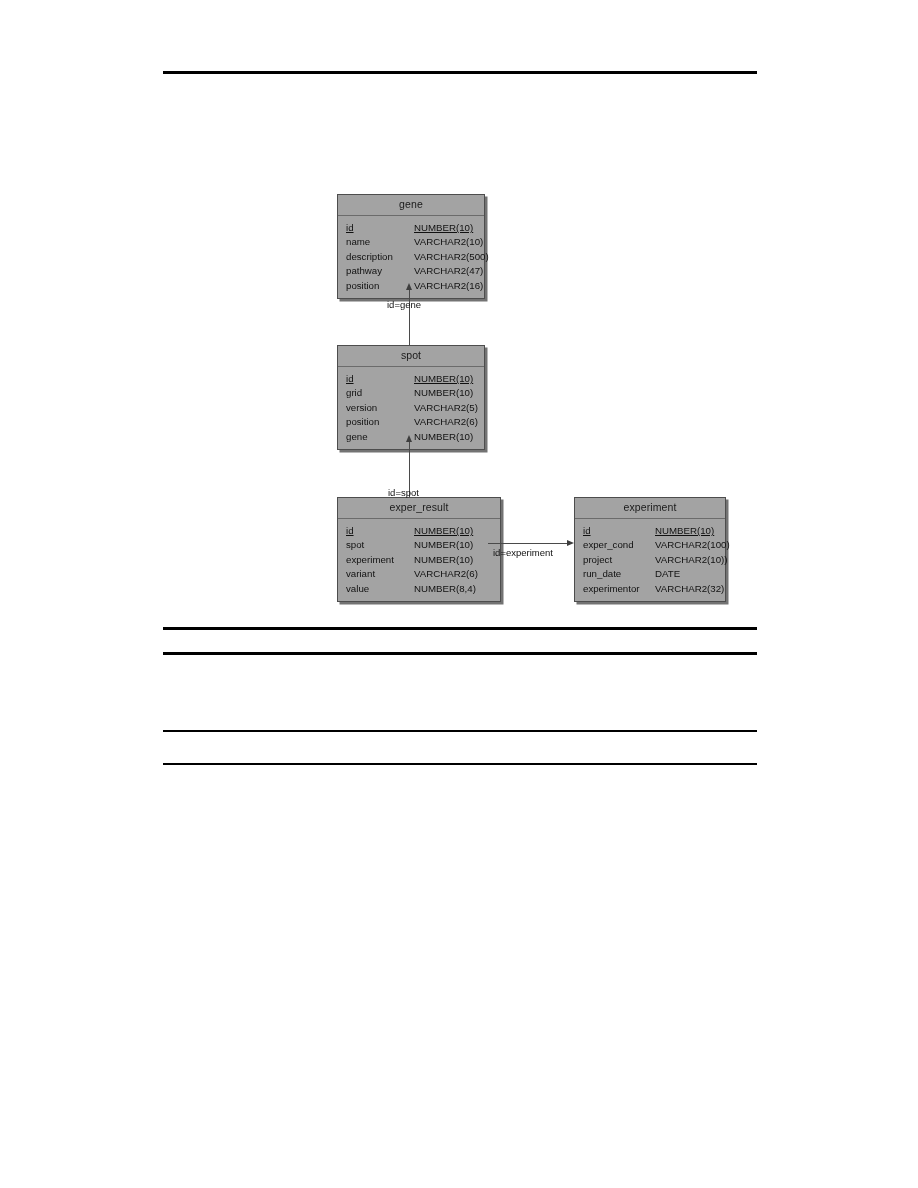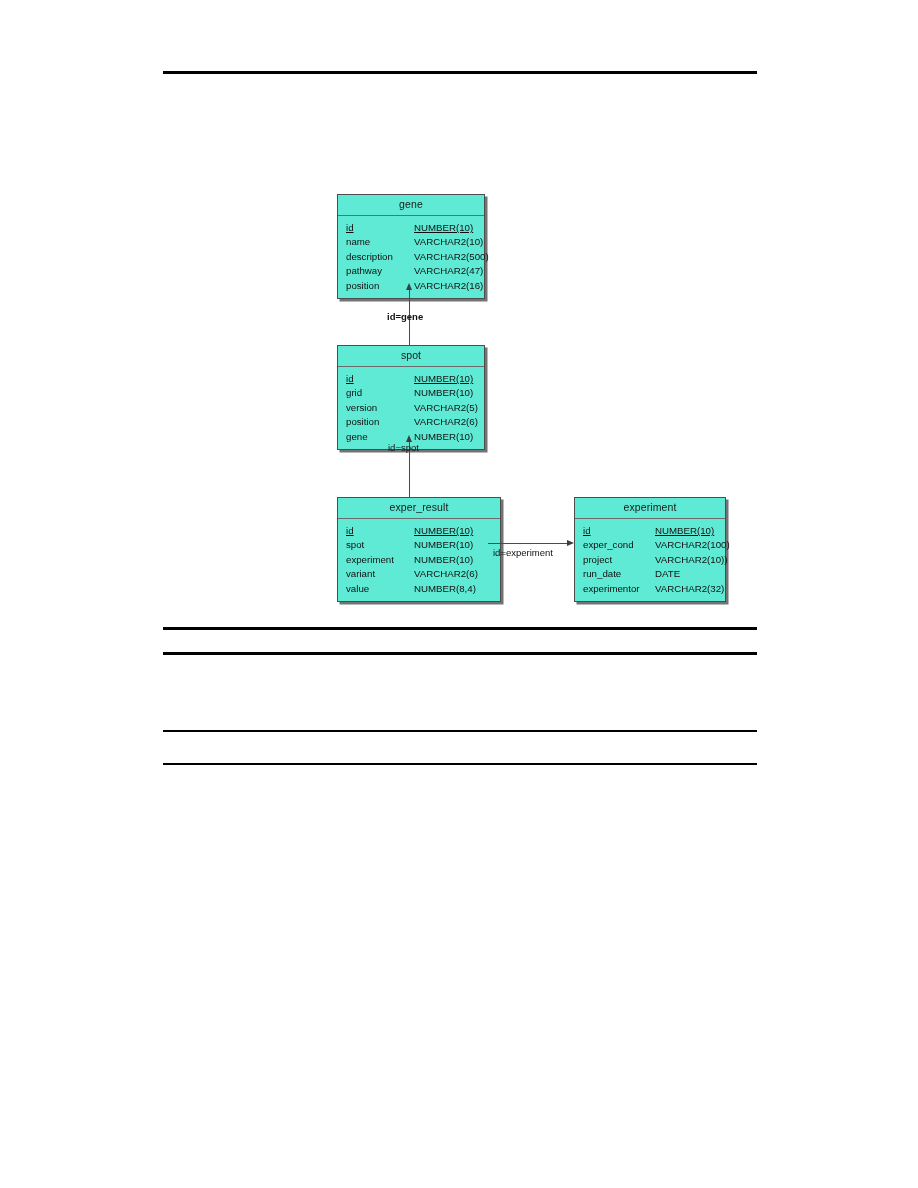--- a/index.html
+++ b/index.html
@@ -13,21 +13,21 @@
   
   .rule{position:absolute;background:#000;}
   .rule.thick{height:3px;}
   .rule.thin{height:1.6px;}
 
   
   .erd{position:absolute;left:0;top:0;width:918px;height:620px;}
 
   .entity{
     position:absolute;
-    background:#5eead4;
+    background:#a3a3a3;
     border:1px solid #4d4d4d;
     box-shadow:2.5px 2.5px 0 0 #737373;
     box-sizing:border-box;
   }
   .entity .ename{
     text-align:center;
     font-size:10.5px;
     line-height:15px;
     padding:2px 0 3px 0;
     border-bottom:1px solid #6b6b6b;
@@ -184,25 +184,25 @@
         </div>
         <div class="frow">
           <span class="fname">experimentor</span>
           <span class="ftype">VARCHAR2(32)</span>
         </div>
       </div>
     </div>
 
     <div class="conn vline" style="left:409px;top:290px;height:55px;"></div>
     <div class="arrow-up" style="left:405.5px;top:283px;"></div>
-    <div class="connlabel" style="left:387px;top:311px;font-weight:bold;">id=gene</div>
+    <div class="connlabel" style="left:387px;top:299px;">id=gene</div>
 
     <div class="conn vline" style="left:409px;top:442px;height:55px;"></div>
     <div class="arrow-up" style="left:405.5px;top:435px;"></div>
-    <div class="connlabel" style="left:388px;top:442px;">id=spot</div>
+    <div class="connlabel" style="left:388px;top:487px;">id=spot</div>
 
     <div class="conn hline" style="left:488px;top:543px;width:79px;"></div>
     <div class="arrow-right" style="left:567px;top:540px;"></div>
     <div class="connlabel" style="left:493px;top:547px;">id=experiment</div>
 
   </div>
 
   <div class="rule thick" style="left:163px;top:627px;width:594px;"></div>
   <div class="rule thick" style="left:163px;top:652px;width:594px;"></div>
   <div class="rule thin" style="left:163px;top:730px;width:594px;"></div>

